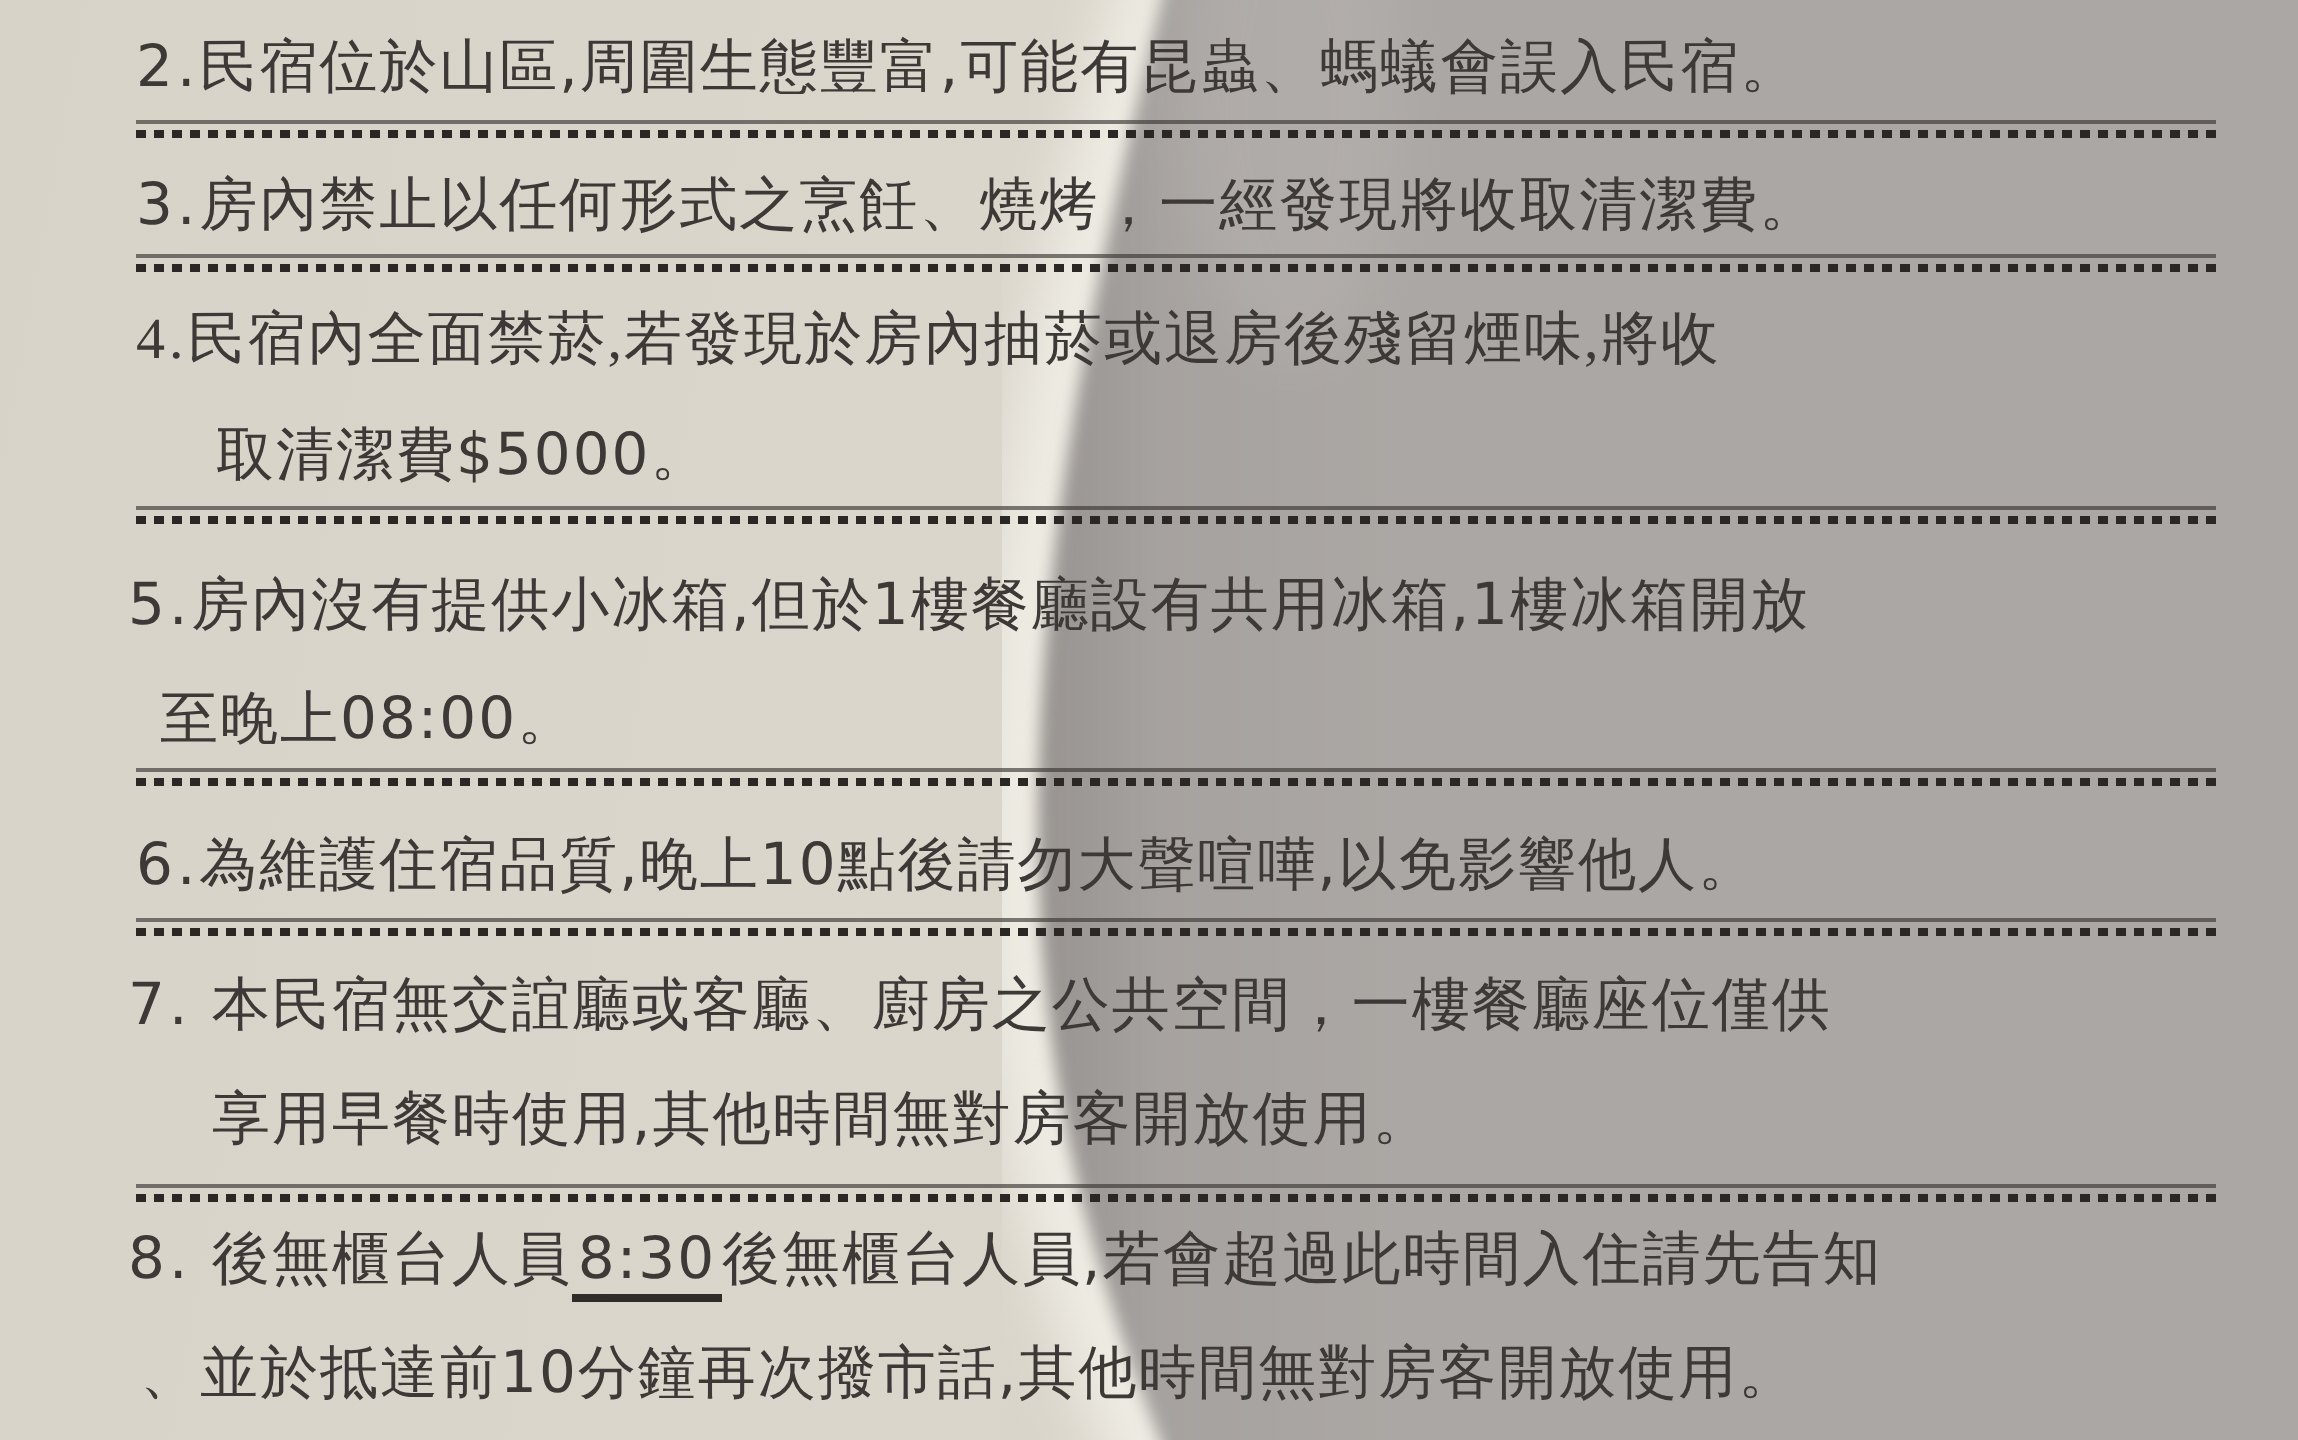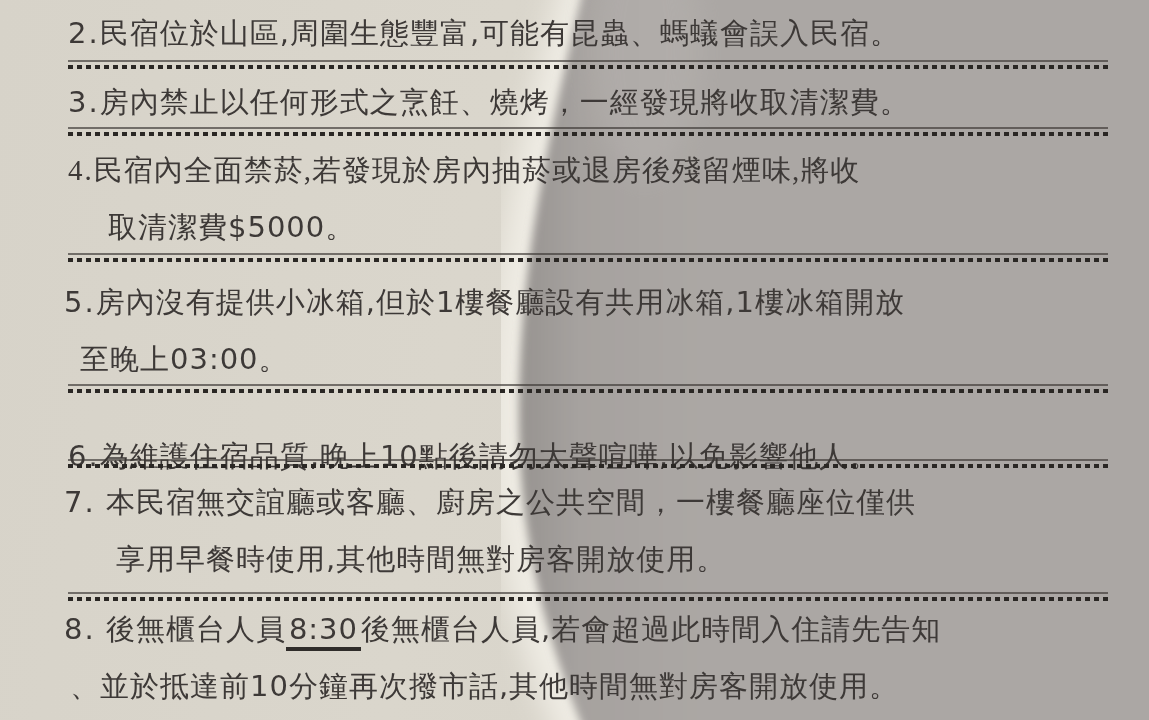--- a/index.html
+++ b/index.html
@@ -68,34 +68,34 @@
     </div>
 
   <div class="line" style="top:147px; left:68px;font-family:Liberation Serif, serif;"><span class="num">4.</span><span>民宿內全面禁菸,若發現於房內抽菸或退房後殘留煙味,將收</span></div>
   <div class="line" style="top:204px; left:108px;text-align:center;"><span>取清潔費$5000。</span></div>
   <div class="divider" style="top:253px;">
       <div class="solid"></div>
       <div class="dash"></div>
     </div>
 
   <div class="line" style="top:279px; left:64px;"><span class="num">5.</span><span>房內沒有提供小冰箱,但於1樓餐廳設有共用冰箱,1樓冰箱開放</span></div>
-  <div class="line" style="top:336px; left:80px;"><span>至晚上03:00。</span></div>
+  <div class="line" style="top:336px; left:80px;"><span>至晚上08:00。</span></div>
   <div class="divider" style="top:384px;">
       <div class="solid"></div>
       <div class="dash"></div>
     </div>
 
-  <div class="line" style="top:409px; left:68px;margin-top:24px;"><span class="num">6.</span><span>為維護住宿品質,晚上10點後請勿大聲喧嘩,以免影響他人。</span></div>
+  <div class="line" style="top:409px; left:68px;"><span class="num">6.</span><span>為維護住宿品質,晚上10點後請勿大聲喧嘩,以免影響他人。</span></div>
   <div class="divider" style="top:459px;">
       <div class="solid"></div>
       <div class="dash"></div>
     </div>
 
   <div class="line" style="top:479px; left:64px;"><span class="num">7.</span><span> 本民宿無交誼廳或客廳、廚房之公共空間，一樓餐廳座位僅供</span></div>
-  <div class="line" style="top:536px; left:116px;"><span>享用早餐時使用,其他時間無對房客開放使用。</span></div>
+  <div class="line" style="top:536px; left:106px;"><span>享用早餐時使用,其他時間無對房客開放使用。</span></div>
   <div class="divider" style="top:592px;">
       <div class="solid"></div>
       <div class="dash"></div>
     </div>
 
   <div class="line" style="top:606px; left:64px;"><span class="num">8.</span><span> 後無櫃台人員</span><span class="ul">8:30</span><span>後無櫃台人員,若會超過此時間入住請先告知</span></div>
   <div class="line" style="top:663px; left:70px;"><span>、並於抵達前10分鐘再次撥市話,其他時間無對房客開放使用。</span></div>
 
 </div>
 

